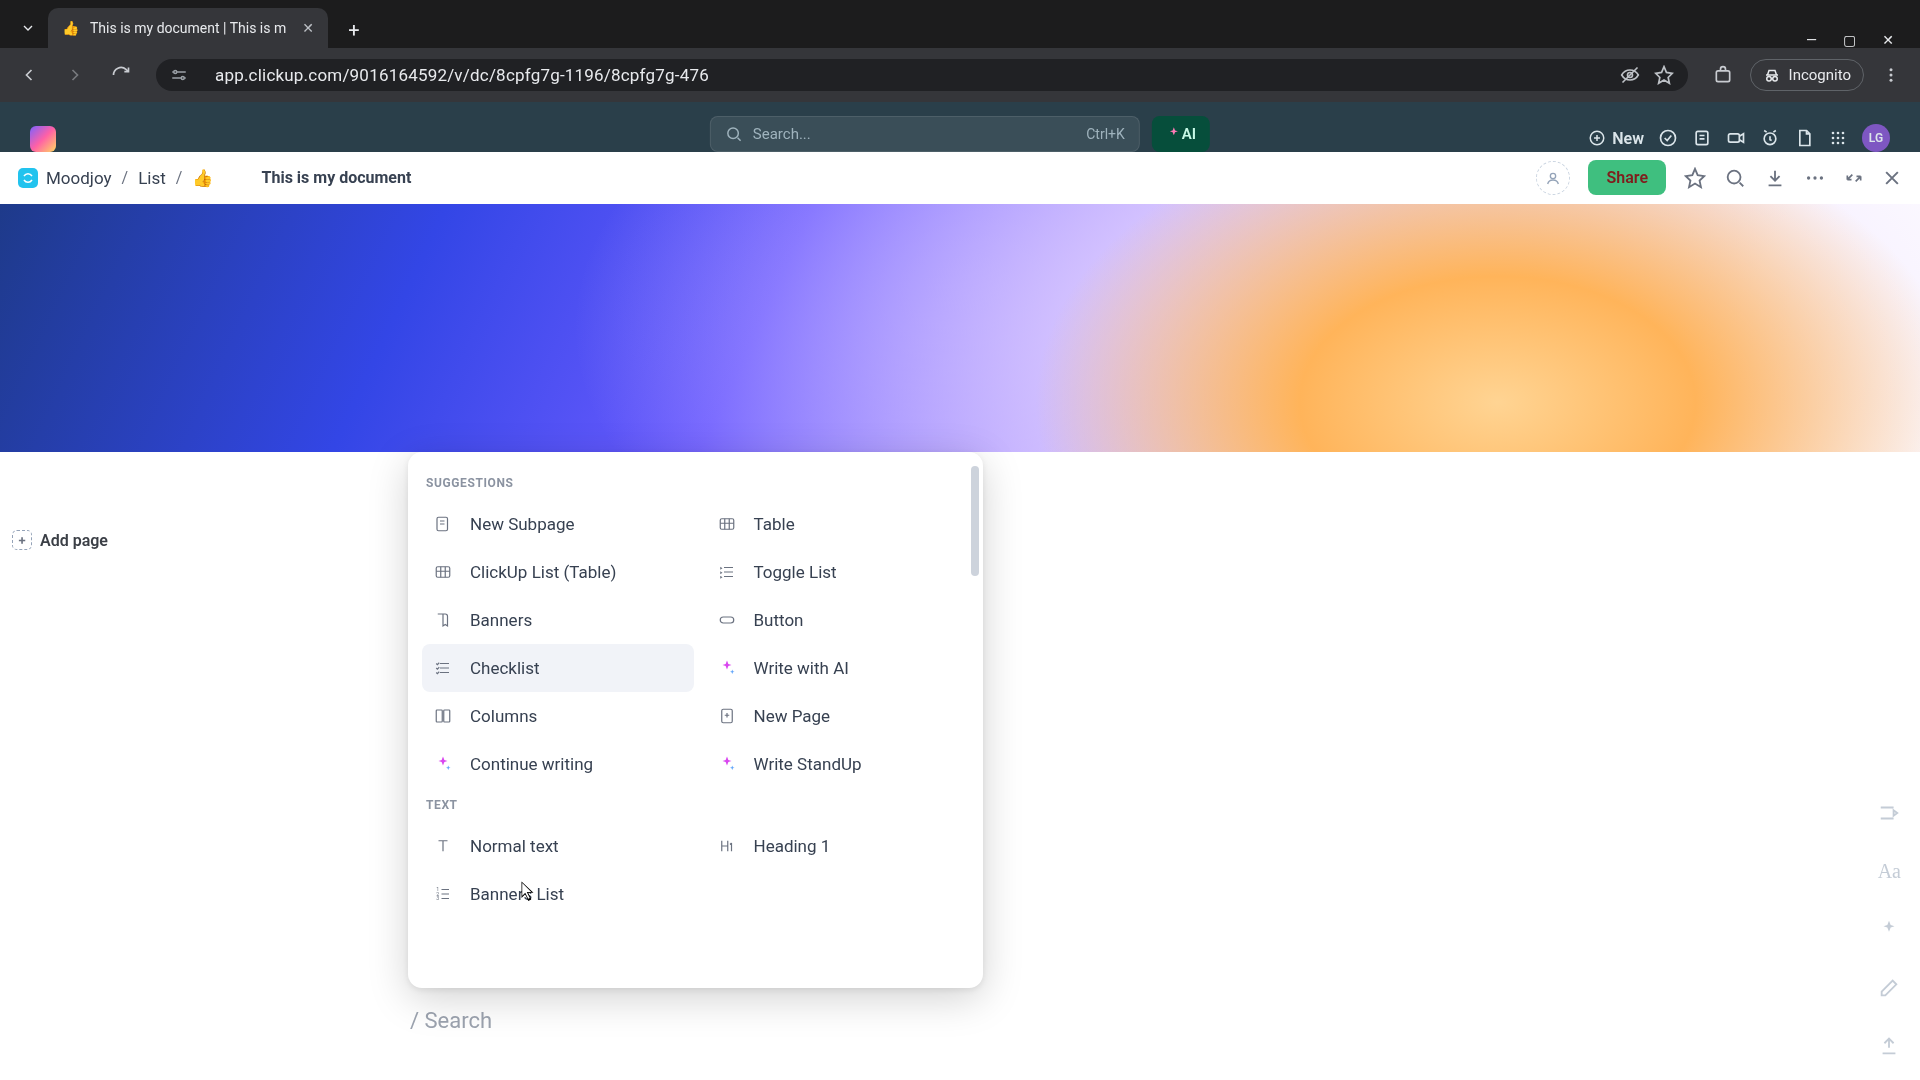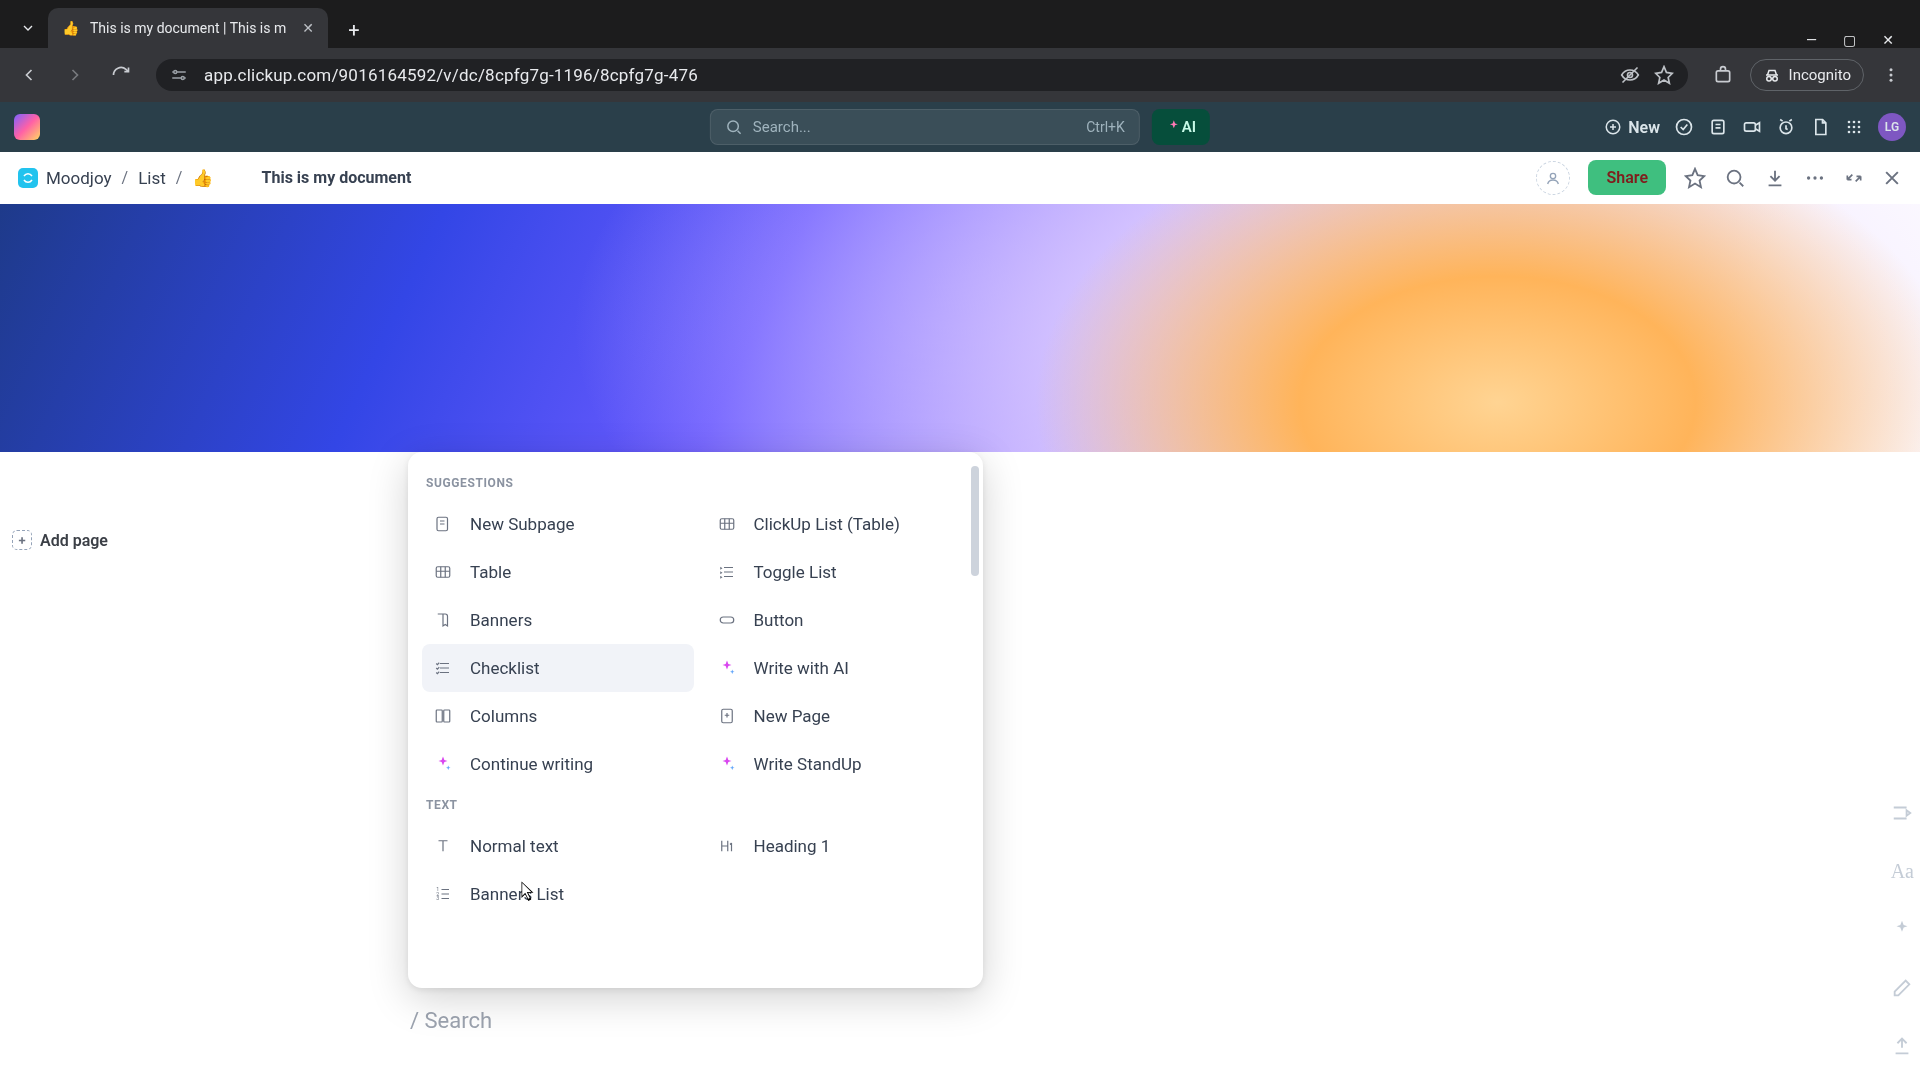--- a/index.html
+++ b/index.html
@@ -29,29 +29,29 @@
   .tab{display:flex;align-items:center;gap:10px;background:var(--chrome-tab);height:40px;padding:0 14px;border-radius:10px 10px 0 0;min-width:280px;max-width:300px;}
   .tab .favicon{width:18px;height:18px;display:flex;align-items:center;justify-content:center;font-size:14px;}
   .tab .title{flex:1;white-space:nowrap;overflow:hidden;text-overflow:ellipsis;font-size:14px;color:#e8eaed;}
   .tab .close{color:#bdc1c6;font-size:14px;cursor:pointer;}
   .new-tab{width:36px;height:36px;display:flex;align-items:center;justify-content:center;color:#e8eaed;font-size:20px;cursor:pointer;margin-left:8px;}
   .chrome-window-controls{margin-left:auto;display:flex;gap:26px;padding-right:18px;align-items:center;color:#e8eaed;}
   .chrome-window-controls span{cursor:pointer;font-size:14px;}
 
   .chrome-toolbar{height:54px;background:var(--chrome-tab);display:flex;align-items:center;padding:0 10px;gap:8px;color:var(--chrome-text);}
   .icon-btn{width:38px;height:38px;border-radius:50%;display:flex;align-items:center;justify-content:center;cursor:pointer;color:#c9ccd1;}
-  .omnibox{flex:1;height:32px;background:var(--chrome-omnibox);border-radius:20px;display:flex;align-items:center;padding:8px 14px;gap:16px;color:#e8eaed;margin:0 8px;}
+  .omnibox{flex:1;height:32px;background:var(--chrome-omnibox);border-radius:20px;display:flex;align-items:center;padding:8px 14px;gap:27px;color:#e8eaed;margin:0 8px;}
   .omnibox .lock{color:#9aa0a6;}
   .omnibox .url{font-size:17px;letter-spacing:0.2px;color:#e8eaed;white-space:nowrap;overflow:hidden;}
   .omnibox .trail{margin-left:auto;display:flex;gap:14px;color:#bdc1c6;align-items:center;}
   .chrome-right{display:flex;align-items:center;gap:8px;}
   .incognito-pill{display:flex;align-items:center;gap:8px;padding:6px 12px;border-radius:20px;border:1px solid #5f6368;color:#e8eaed;font-size:15px;}
 
   
-  .app-header{height:50px;background:var(--app-header);display:flex;align-items:center;padding:0 14px;gap:10px;color:#e8eaed;}
+  .app-header{height:50px;background:var(--app-header);display:flex;align-items:flex-end;padding:0 30px;gap:10px;color:#e8eaed;}
   .app-logo{width:26px;height:26px;border-radius:6px;background:linear-gradient(135deg,#7b61ff,#ff61a6,#ffd861);}
   .app-search{flex:0 0 430px;margin:0 auto;height:36px;background:rgba(255,255,255,.08);border-radius:8px;display:flex;align-items:center;padding:0 14px;gap:10px;border:1px solid rgba(255,255,255,.1);}
   .app-search .ph{color:#9fb3bd;font-size:15px;flex:1;}
   .app-search .kb{color:#9fb3bd;font-size:14px;}
   .ai-badge{height:36px;padding:0 14px;background:#064e3b;color:#c7f9e7;border-radius:8px;display:flex;align-items:center;font-weight:600;font-size:15px;}
   .app-right{margin-left:auto;display:flex;align-items:center;gap:14px;color:#dbe5ea;}
   .new-btn{display:flex;align-items:center;gap:6px;font-weight:600;}
   .avatar{width:28px;height:28px;border-radius:50%;background:#7e57c2;display:flex;align-items:center;justify-content:center;font-size:12px;font-weight:600;}
   .app-center{position:absolute;left:50%;transform:translateX(-50%);display:flex;align-items:center;gap:12px;}
 
@@ -72,21 +72,21 @@
     radial-gradient(1400px 700px at 70% 50%, #e7d6ff 0%, rgba(231,214,255,0) 55%),
     linear-gradient(115deg,#1e3a8a 0%, #3346e6 22%, #6a5bff 40%, #b9a6ff 58%, #e8e1ff 72%, #fff 88%);
   }
 
   .doc-area{position:relative;background:#fff;min-height:620px;}
   .addpage{position:absolute;left:12px;top:78px;display:flex;align-items:center;gap:8px;color:#3b3f46;font-weight:600;font-size:16px;}
   .addpage .plus-box{width:20px;height:20px;border:1.5px dashed #94a3b8;border-radius:5px;display:flex;align-items:center;justify-content:center;font-size:13px;color:#6b7280;}
   .slash-search{position:absolute;left:410px;top:556px;color:#9ca3af;font-size:22px;}
 
   
-  .right-rail{position:absolute;right:6px;top:350px;display:flex;flex-direction:column;gap:36px;color:#c4ccd6;font-size:20px;align-items:center;}
+  .right-rail{position:absolute;right:19px;top:350px;display:flex;flex-direction:column;gap:36px;color:#c4ccd6;font-size:20px;align-items:center;}
 
   
   .slash-menu{position:absolute;left:408px;top:0px;width:575px;height:536px;background:#fff;border-radius:14px;box-shadow:0 10px 40px rgba(0,0,0,.18),0 2px 6px rgba(0,0,0,.08);overflow:hidden;padding:14px 6px 0 14px;}
   .slash-menu .section-title{font-size:12px;letter-spacing:.6px;color:#8b93a1;font-weight:700;margin:10px 4px 10px 4px;}
   .menu-scroll{height:100%;overflow:hidden;position:relative;}
   .menu-grid{display:grid;grid-template-columns:1fr 1fr;column-gap:12px;row-gap:0;}
   .menu-item{display:flex;align-items:center;gap:16px;height:48px;padding:0 10px;border-radius:8px;cursor:pointer;color:#374151;font-size:17px;}
   .menu-item.hover{background:var(--menu-hover);}
   .mi-icon{width:22px;display:flex;align-items:center;justify-content:center;color:#6b7280;}
   .mi-icon svg{width:18px;height:18px;stroke:#6b7280;fill:none;stroke-width:1.6;}
@@ -375,29 +375,29 @@
               </svg>
             </span>
     <span>New Subpage</span>
   </div>
           <div class="menu-item">
     <span class="mi-icon">
               <svg viewBox="0 0 24 24">
                 <use href="#i-table"></use>
               </svg>
             </span>
+    <span>Table</span>
+  </div>
+          <div class="menu-item">
+    <span class="mi-icon">
+              <svg viewBox="0 0 24 24">
+                <use href="#i-table"></use>
+              </svg>
+            </span>
     <span>ClickUp List (Table)</span>
-  </div>
-          <div class="menu-item">
-    <span class="mi-icon">
-              <svg viewBox="0 0 24 24">
-                <use href="#i-table"></use>
-              </svg>
-            </span>
-    <span>Table</span>
   </div>
           <div class="menu-item">
     <span class="mi-icon">
               <svg viewBox="0 0 24 24">
                 <use href="#i-toggle"></use>
               </svg>
             </span>
     <span>Toggle List</span>
   </div>
           <div class="menu-item">

